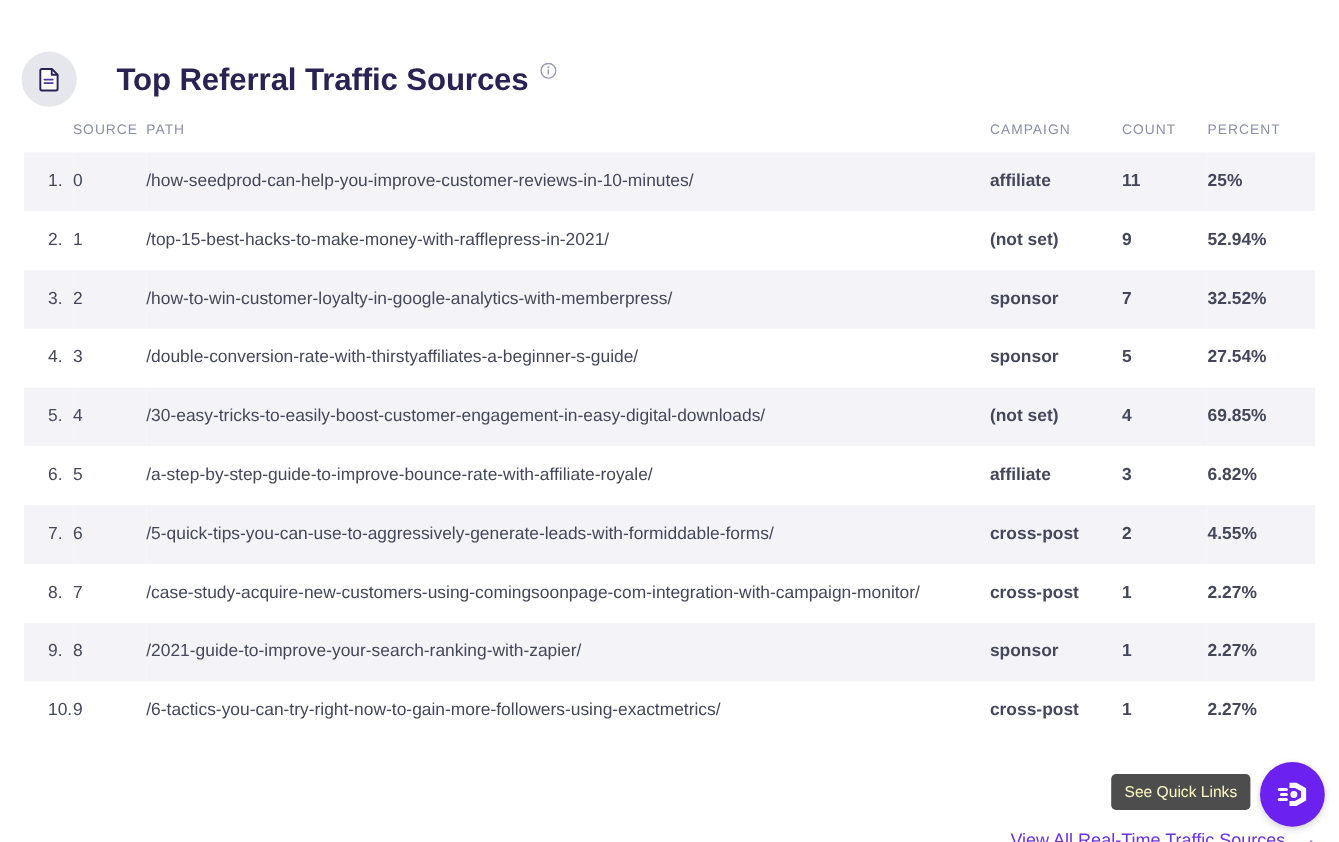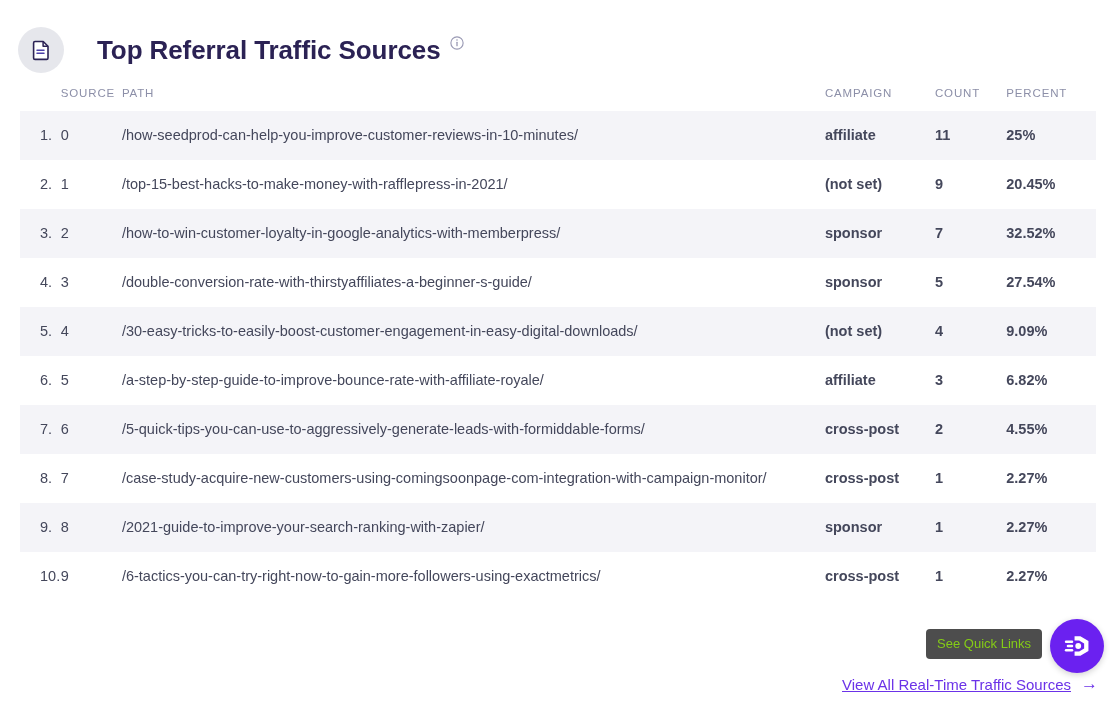--- a/index.html
+++ b/index.html
@@ -16,20 +16,21 @@
     height: 702px;
     background: #ffffff;
   }
 
   
   .card-header {
     display: flex;
     align-items: center;
     padding: 22px 0 0 18px;
     height: 78px;
+    margin-top: 16px;
   }
   .header-icon-circle {
     width: 46px; height: 46px;
     border-radius: 50%;
     background: #e6e7ec;
     display: flex;
     align-items: center;
     justify-content: center;
     flex: 0 0 auto;
   }
@@ -145,21 +146,21 @@
     cursor: pointer;
     box-shadow: 0 2px 6px rgba(0,0,0,0.18);
     z-index: 30;
   }
   .quick-links-btn svg { display: block; }
   .quick-links-tooltip {
     position: absolute;
     right: 74px;
     bottom: 43px;
     background: #4d4d4d;
-    color: #84cc16;
+    color: #fef9c3;
     font-size: 13px;
     line-height: 1;
     padding: 8px 11px 9px 11px;
     border-radius: 4px;
     white-space: nowrap;
     z-index: 29;
   }
 </style>
 </head>
 <body>
@@ -216,21 +217,21 @@
           <td class="cell-campaign">affiliate</td>
           <td class="cell-count">11</td>
           <td class="cell-percent">25%</td>
         </tr>
         <tr class="even">
           <td class="cell-index col-index">2.</td>
           <td class="cell-source">1</td>
           <td class="cell-path">/top-15-best-hacks-to-make-money-with-rafflepress-in-2021/</td>
           <td class="cell-campaign">(not set)</td>
           <td class="cell-count">9</td>
-          <td class="cell-percent">20.45%</td>
+          <td class="cell-percent">52.94%</td>
         </tr>
         <tr class="odd">
           <td class="cell-index col-index">3.</td>
           <td class="cell-source">2</td>
           <td class="cell-path">/how-to-win-customer-loyalty-in-google-analytics-with-memberpress/</td>
           <td class="cell-campaign">sponsor</td>
           <td class="cell-count">7</td>
           <td class="cell-percent">32.52%</td>
         </tr>
         <tr class="even">
@@ -240,21 +241,21 @@
           <td class="cell-campaign">sponsor</td>
           <td class="cell-count">5</td>
           <td class="cell-percent">27.54%</td>
         </tr>
         <tr class="odd">
           <td class="cell-index col-index">5.</td>
           <td class="cell-source">4</td>
           <td class="cell-path">/30-easy-tricks-to-easily-boost-customer-engagement-in-easy-digital-downloads/</td>
           <td class="cell-campaign">(not set)</td>
           <td class="cell-count">4</td>
-          <td class="cell-percent">9.09%</td>
+          <td class="cell-percent">69.85%</td>
         </tr>
         <tr class="even">
           <td class="cell-index col-index">6.</td>
           <td class="cell-source">5</td>
           <td class="cell-path">/a-step-by-step-guide-to-improve-bounce-rate-with-affiliate-royale/</td>
           <td class="cell-campaign">affiliate</td>
           <td class="cell-count">3</td>
           <td class="cell-percent">6.82%</td>
         </tr>
         <tr class="odd">

